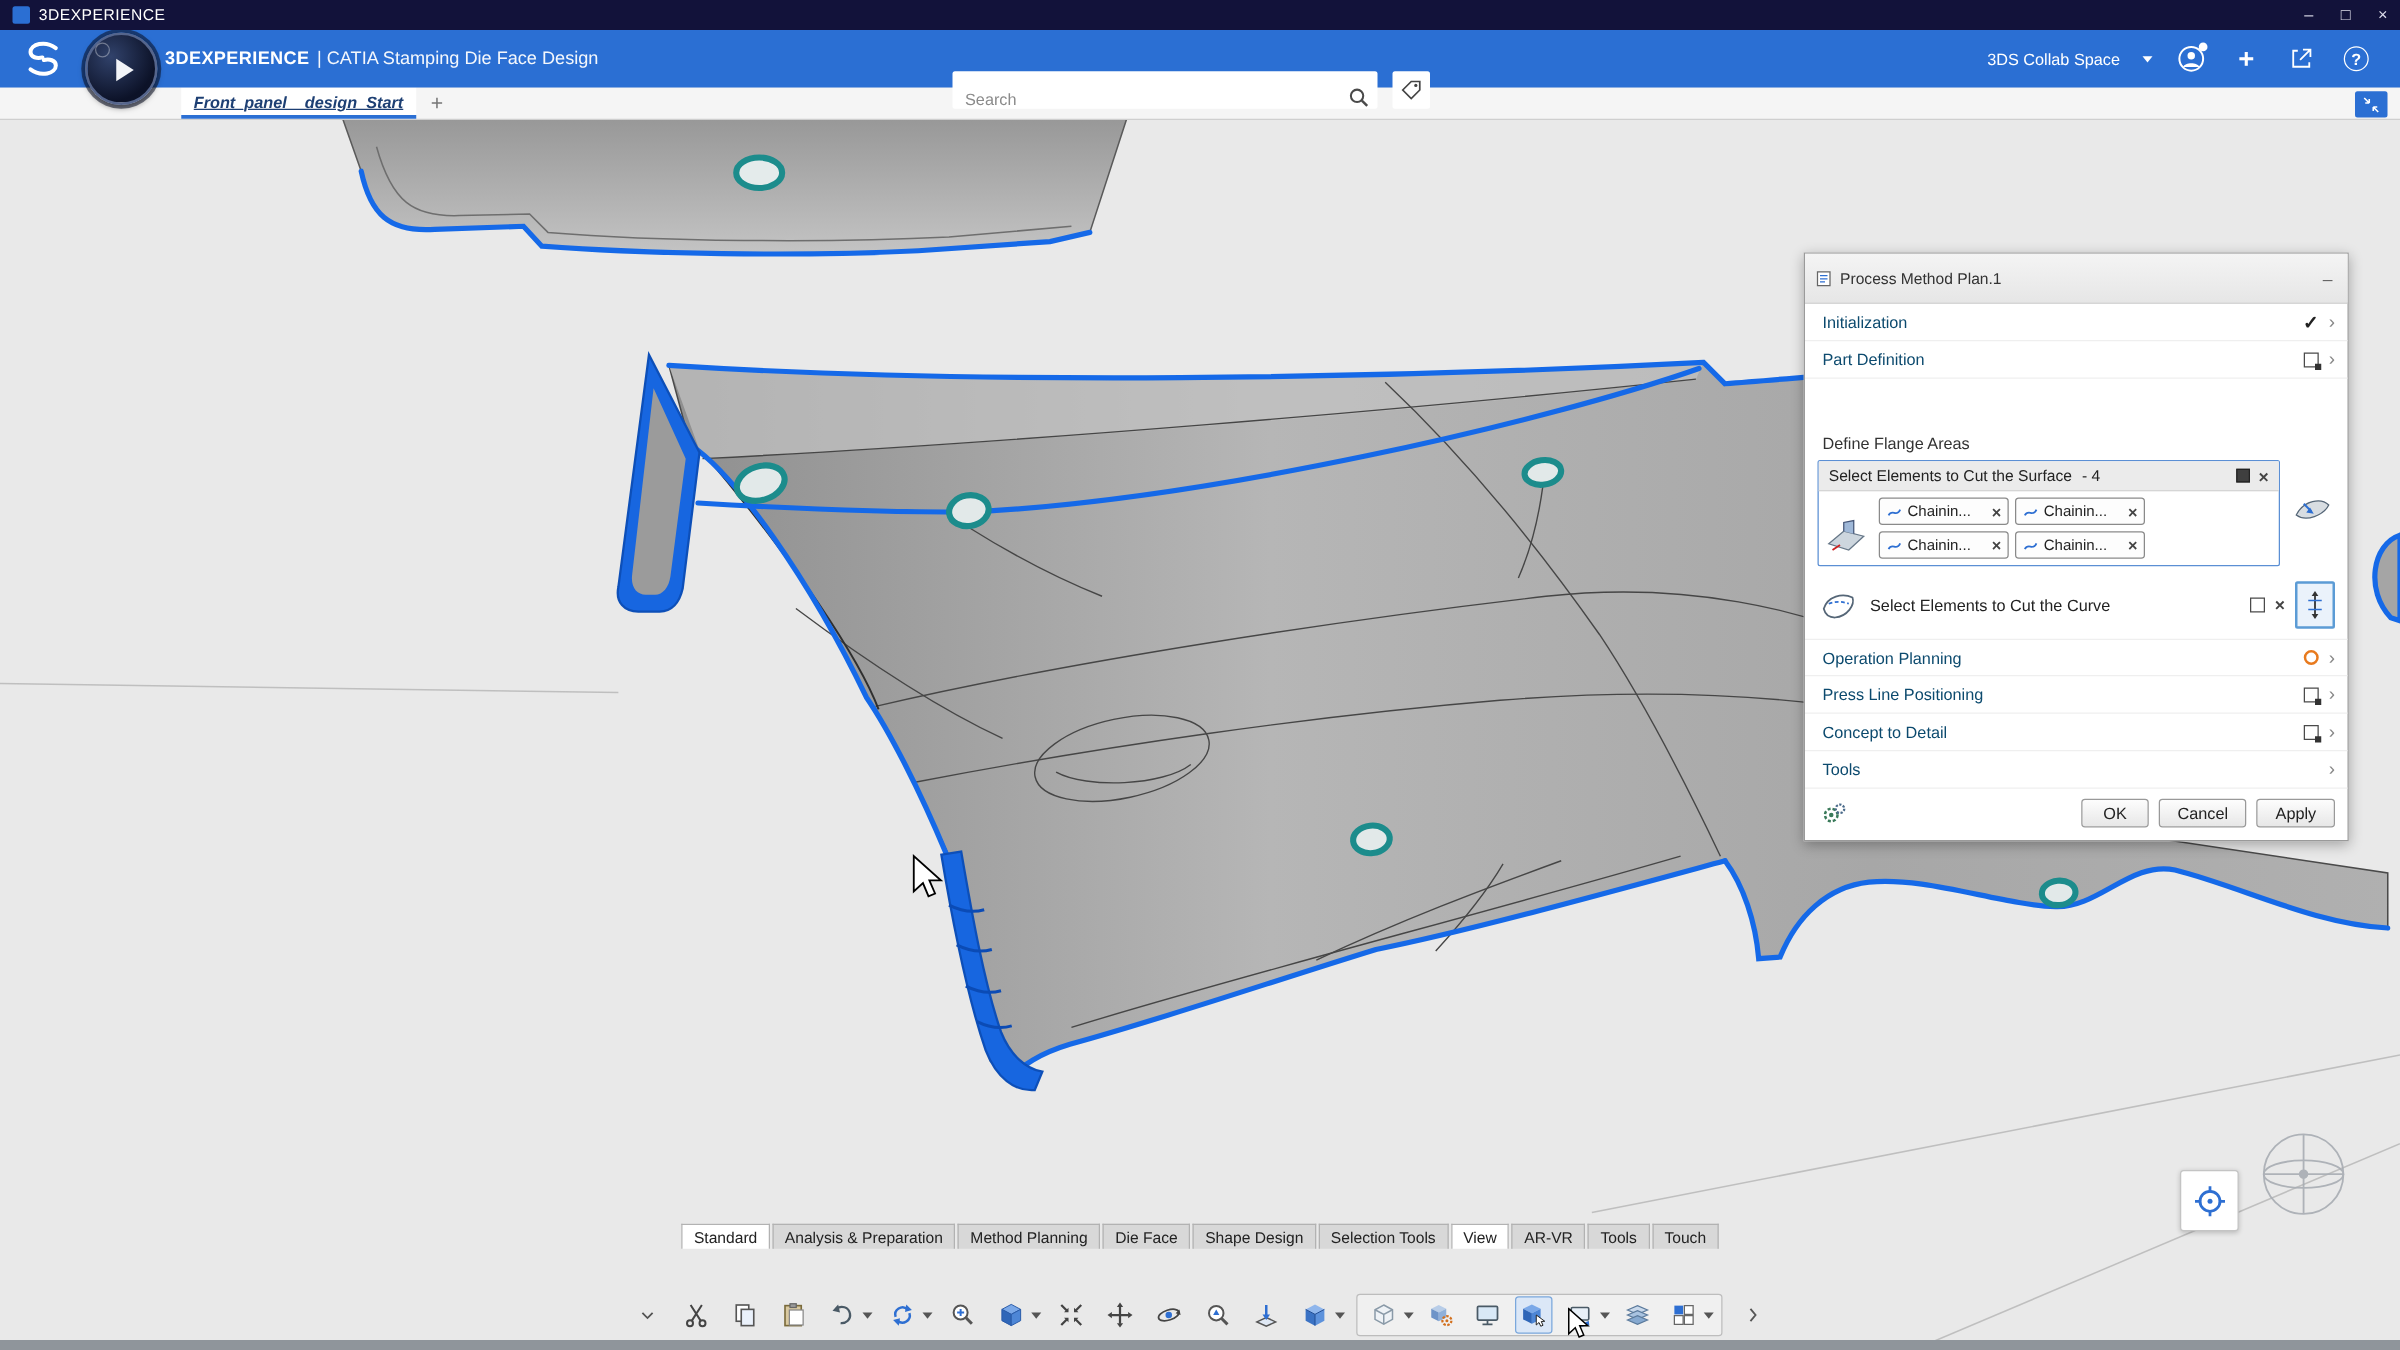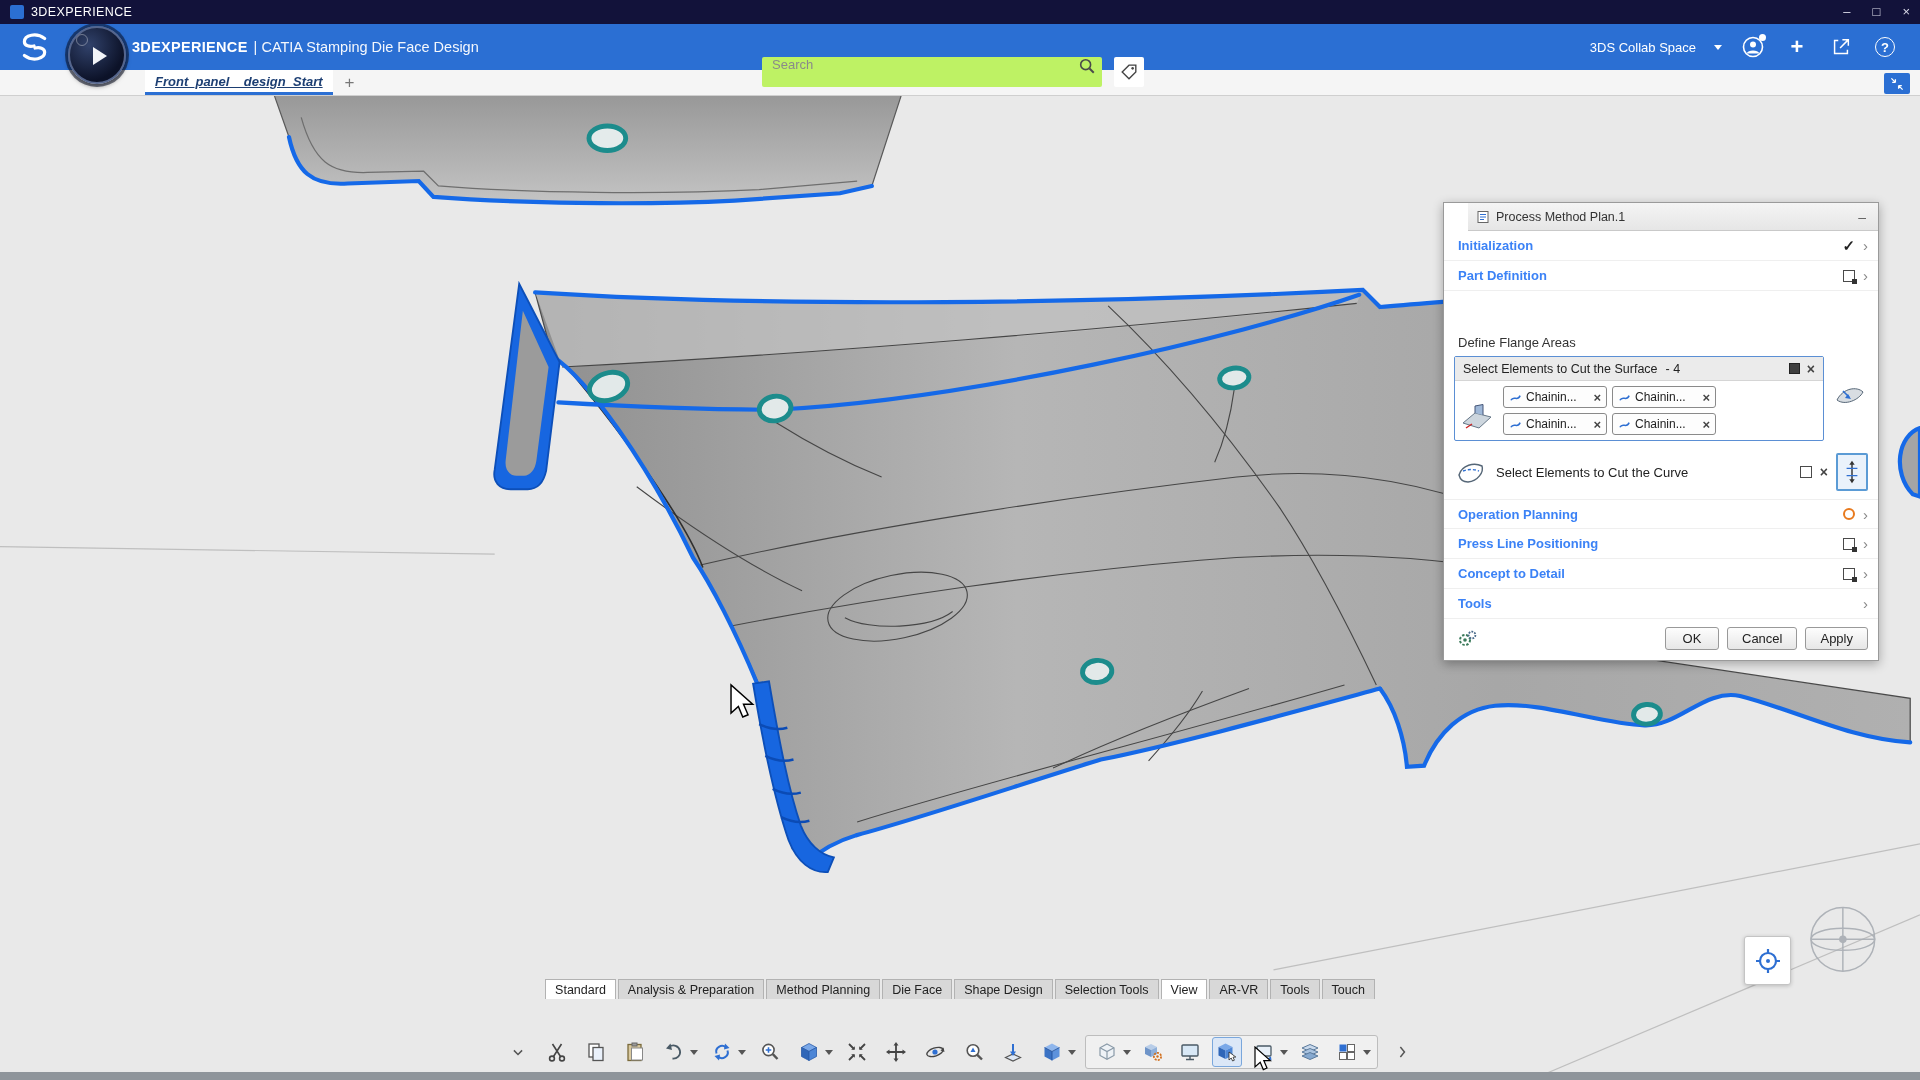--- a/index.html
+++ b/index.html
@@ -25,21 +25,21 @@
     background:radial-gradient(circle at 35% 32%, #31426b, #0c1228 70%); border:2px solid #55658c;
     box-shadow:0 0 0 3px rgba(10,15,35,.55), 0 2px 5px rgba(0,0,0,.5); z-index:31; }
   #compass .play { position:absolute; left:23px; top:19px; width:0; height:0;
     border-left:14px solid #f2f4f8; border-top:9px solid transparent; border-bottom:9px solid transparent; }
   #compass .ring { position:absolute; inset:6px; border:1.5px solid rgba(255,255,255,.35); border-radius:50%; }
   #brand { margin-left:78px; font-size:14.5px; white-space:nowrap; }
   #brand b { font-weight:bold; letter-spacing:.3px; }
   #brand span.app { font-weight:normal; opacity:.95; margin-left:6px; }
 
   #searchwrap { position:absolute; left:762px; top:33px; display:flex; align-items:center; gap:12px; }
-  #searchbox { width:340px; height:30px; background:#bef264; border-radius:2px; display:flex; align-items:flex-start; }
+  #searchbox { width:340px; height:30px; background:#ffffff; border-radius:2px; display:flex; align-items:flex-end; }
   #searchbox input { flex:1; border:none; outline:none; background:transparent; padding:0 10px;
     font-size:13px; color:#333; font-family:inherit; }
   #searchbox input::placeholder { color:#8a8a8a; }
   #searchbox .mag { width:30px; display:flex; justify-content:center; }
   #tagbtn { width:30px; height:30px; background:#fff; border-radius:2px; display:flex; align-items:center; justify-content:center; }
 
   #hdr-right { margin-left:auto; display:flex; align-items:center; gap:18px; padding-right:22px; }
   #collab { font-size:13px; display:flex; align-items:center; gap:18px; white-space:nowrap; }
   .caret-dn-w { width:0; height:0; border-left:4px solid transparent; border-right:4px solid transparent; border-top:5px solid #fff; }
   .hicon { width:26px; height:26px; display:flex; align-items:center; justify-content:center; position:relative; }
@@ -54,26 +54,26 @@
   #doctab { margin-left:145px; height:100%; display:flex; align-items:center; padding:0 10px;
     border-bottom:3px solid #2b6fd3; color:#1d3f73; font-size:13px; font-style:italic; font-weight:bold;
     text-decoration:underline; background:#fff; }
   #addtab { margin-left:12px; color:#777; font-size:17px; }
   #restorebtn { position:absolute; right:10px; top:3px; width:26px; height:21px; background:#2b6fd3;
     border-radius:2px; display:flex; align-items:center; justify-content:center; }
 
   
   #panel { position:absolute; left:1443px; top:202px; width:436px; z-index:20; background:#fff;
     border:1px solid #9a9a9a; box-shadow:0 3px 10px rgba(0,0,0,.3); font-size:13px; color:#222; }
-  #panel-title { height:28px; background:linear-gradient(#f4f4f4,#e6e6e6); border-bottom:1px solid #c9c9c9;
-    display:flex; align-items:center; padding:0 8px; gap:6px;margin-left:24px; }
+  #panel-title { height:40px; background:linear-gradient(#f4f4f4,#e6e6e6); border-bottom:1px solid #c9c9c9;
+    display:flex; align-items:center; padding:0 8px; gap:6px; }
   #panel-title .t { font-size:12.5px; color:#333; }
   #panel-title .dash { margin-left:auto; color:#666; font-size:14px; padding:0 4px; }
   .prow { height:30px; display:flex; align-items:center; padding:0 10px 0 14px; border-bottom:1px solid #efefef; }
-  .prow .lbl { font-weight:bold; color:#3b82f6; }
+  .prow .lbl { font-weight:normal; color:#0c4a6e; }
   .prow .right { margin-left:auto; display:flex; align-items:center; gap:8px; }
   .chev { color:#888; font-size:15px; line-height:1; }
   .checkglyph { font-size:15px; font-weight:bold; color:#222; }
   .sq { width:12px; height:12px; border:1.5px solid #4a4a4a; position:relative; background:#fff; }
   .sq::after { content:""; position:absolute; right:-3px; bottom:-3px; width:5px; height:5px; background:#333; }
   .ring { width:12px; height:12px; border:2.5px solid #e87a1e; border-radius:50%; }
   .cb { width:12px; height:12px; border:1.5px solid #4a4a4a; background:#fff; }
   .seclabel { padding:8px 14px 4px 14px; color:#333;margin-top:36px; }
   #flange-area { display:flex; align-items:flex-start; padding:2px 6px 8px 10px; gap:4px; }
   #flange-box { flex:1; border:1.5px solid #5b8fd4; border-radius:2px; background:#fff; }

